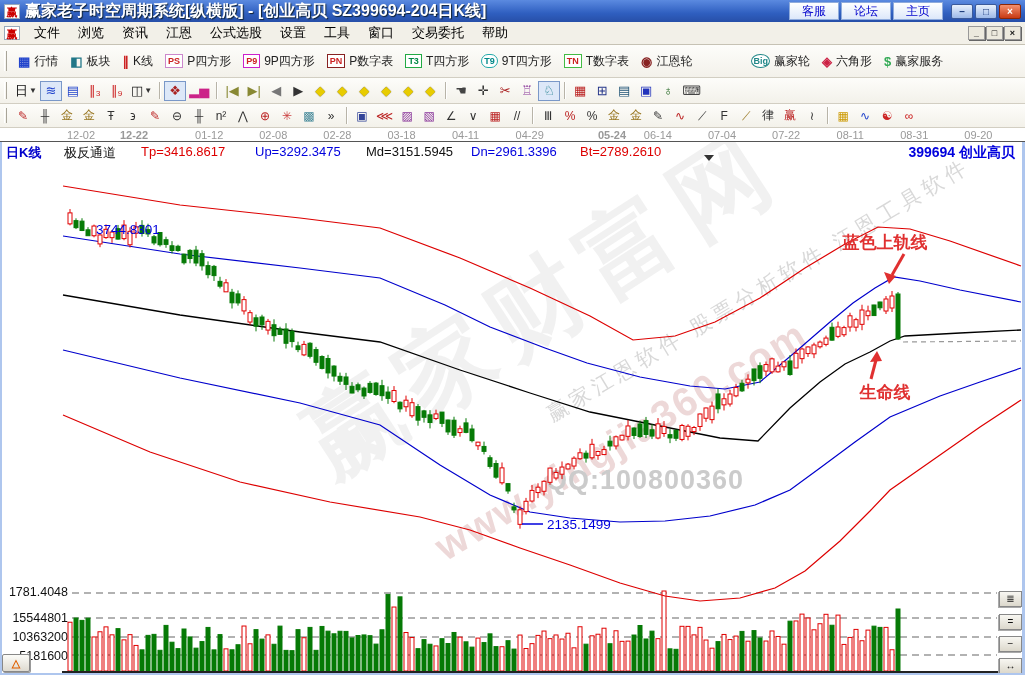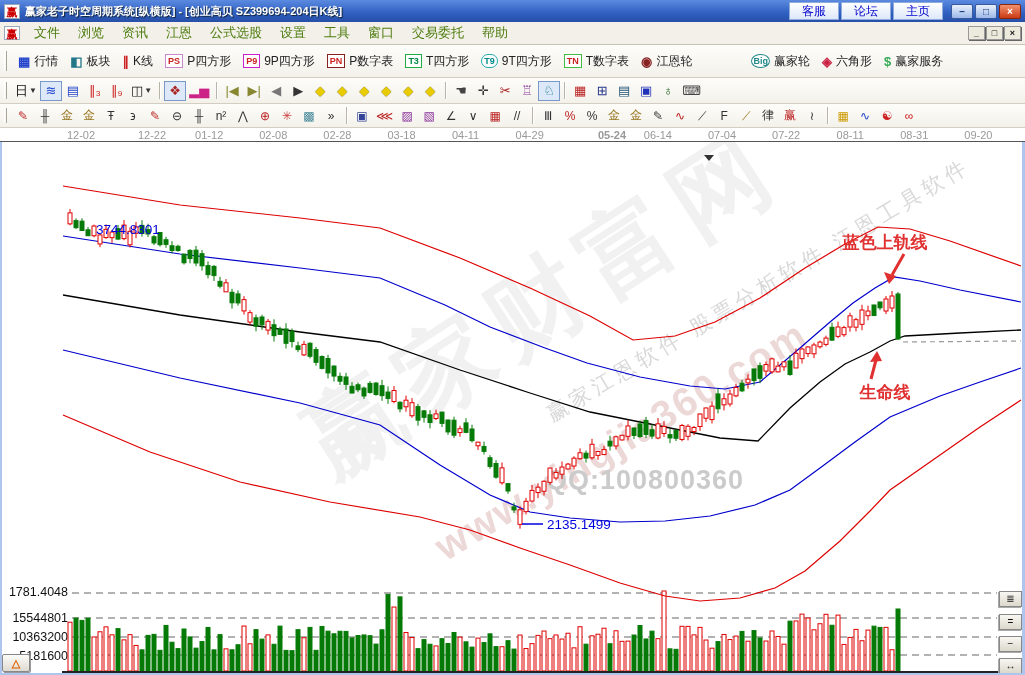--- a/index.html
+++ b/index.html
@@ -2,28 +2,28 @@
 <html><head>
 <meta charset="utf-8">
 <style>
   *{margin:0;padding:0;box-sizing:border-box}
   body{font-family:"Liberation Sans",sans-serif;background:#d4d0c8}
   #app{position:relative;width:1025px;height:675px;background:#fff;overflow:hidden}
   .edge{position:absolute;background:#aec6ee;z-index:50}
   
   .titlebar{position:absolute;left:0;top:0;width:1025px;height:22px;background:linear-gradient(180deg,#5b8ae0,#2f5fc0 60%,#274fa8);display:flex;align-items:center;padding:0 4px;z-index:40}
   .logo{width:16px;height:15px;background:#fff;color:#c00;font-weight:bold;font-size:11px;text-align:center;line-height:15px;border:1px solid #9ab;margin-right:5px}
-  .title-text{color:#fff;font-size:11px;font-weight:bold;text-shadow:1px 1px 1px #123;flex:1;white-space:nowrap;overflow:hidden}
+  .title-text{color:#fff;font-size:16px;font-weight:bold;text-shadow:1px 1px 1px #123;flex:1;white-space:nowrap;overflow:hidden}
   .tb-link{height:18px;padding:0 12px;margin-left:2px;background:linear-gradient(#ffffff,#dde8fa);border:1px solid #8fabdc;color:#0000cc;font-size:12px;line-height:16px;cursor:pointer}
   .win-btns{display:flex;gap:2px;margin-left:8px}
   .win-btn{width:22px;height:15px;border:1px solid #3b5a9a;border-radius:2px;background:linear-gradient(#e8f0fc,#9db9e8);color:#1a3a7a;font-size:10px;line-height:13px;text-align:center;font-weight:bold}
   .win-btn.close{background:linear-gradient(#f2906e,#c83a14);color:#fff;border-color:#8a2606}
   
   .menubar{position:absolute;left:0;top:22px;width:1025px;height:23px;background:#f2f0e8;border-bottom:1px solid #c6c2b4;display:flex;align-items:center;padding:0 4px;z-index:40}
-  .menu-item{font-size:13px;color:#4d7c0f;padding:18px 9px;cursor:pointer}
+  .menu-item{font-size:13px;color:#000000;padding:18px 9px;cursor:pointer}
   .mdi-btns{margin-left:auto;display:flex;gap:1px}
   .mdi-btn{width:17px;height:14px;background:#ece9dd;border:1px solid #999;box-shadow:1px 1px 0 #666;font-size:9px;line-height:12px;text-align:center;font-weight:bold;color:#111}
   
   .toolbar{position:absolute;left:0;width:1025px;background:linear-gradient(#fdfdfa,#f3f1ea);border-bottom:1px solid #d2cec2;display:flex;align-items:center;padding:0 2px;z-index:40}
   #toolbar1{top:45px;height:33px}
   #toolbar2{top:78px;height:26px}
   #toolbar3{top:104px;height:24px}
   .thandle{width:3px;height:65%;border-left:1px solid #fff;border-right:1px solid #a8a498;margin:0 5px 0 2px}
   .tsep{width:1px;height:70%;background:#b8b4a8;box-shadow:1px 0 0 #fff;margin:0 4px}
   .tb1-item{display:flex;align-items:center;gap:4px;padding:0 6px;font-size:12px;color:#222;cursor:pointer;white-space:nowrap}
@@ -227,36 +227,46 @@
       <div class="tbtn small" style="color: rgb(51, 51, 51);">≀</div>
       <div class="tsep"></div>
       <div class="tbtn small" style="color: rgb(204, 153, 0);">▦</div>
       <div class="tbtn small" style="color: rgb(34, 68, 204);">∿</div>
       <div class="tbtn small" style="color: rgb(204, 34, 34);">☯</div>
       <div class="tbtn small" style="color: rgb(204, 34, 34);">∞</div>
     </div>
 
   <div class="date-axis" id="dateAxis">
       <span class="date-label" style="left: 59px;">12-02</span>
-      <span class="date-label" style="left: 130px;">12-22</span>
+      <span class="date-label" style="left: 112px; font-weight: bold;">12-22</span>
       <span class="date-label" style="left: 187.2px;">01-12</span>
       <span class="date-label" style="left: 251.3px;">02-08</span>
       <span class="date-label" style="left: 315.4px;">02-28</span>
       <span class="date-label" style="left: 379.5px;">03-18</span>
       <span class="date-label" style="left: 443.6px;">04-11</span>
       <span class="date-label" style="left: 507.7px;">04-29</span>
       <span class="date-label" style="left: 590px; font-weight: bold;">05-24</span>
       <span class="date-label" style="left: 635.9px;">06-14</span>
       <span class="date-label" style="left: 700px;">07-04</span>
       <span class="date-label" style="left: 764.1px;">07-22</span>
       <span class="date-label" style="left: 828.2px;">08-11</span>
       <span class="date-label" style="left: 892.3px;">08-31</span>
       <span class="date-label" style="left: 956.4px;">09-20</span>
     </div>
 
+  <div class="chart-header">
+    <span id="paneLabel">日K线</span>
+    <span id="indName">极反通道</span>
+    <span id="indTp" class="c-red">Tp=3416.8617</span>
+    <span id="indUp" class="c-blue">Up=3292.3475</span>
+    <span id="indMd" class="c-black">Md=3151.5945</span>
+    <span id="indDn" class="c-blue">Dn=2961.3396</span>
+    <span id="indBt" class="c-red">Bt=2789.2610</span>
+    <span id="symbolLabel">399694 创业高贝</span>
+  </div>
 
   <svg id="chart" width="1025" height="533" viewBox="0 142 1025 533">
       <g>
         <text x="560" y="330" fill="rgba(60,60,60,0.07)" font-size="95" text-anchor="middle" font-weight="bold" letter-spacing="14" transform="rotate(-33 560 330)">赢家财富网</text>
         <text x="628" y="452" fill="rgba(195,125,125,0.30)" font-size="40" text-anchor="middle" font-weight="bold" letter-spacing="2" transform="rotate(-31 628 452)">www.yingjia360.com</text>
         <text x="762" y="296" fill="rgba(135,135,135,0.32)" font-size="21" text-anchor="middle" letter-spacing="5" transform="rotate(-31 762 296)">赢家江恩软件 股票分析软件 江恩工具软件</text>
         <text x="645" y="489" fill="#cbcbcb" font-size="27" text-anchor="middle" font-weight="bold" letter-spacing="1">QQ:100800360</text>
       </g>
       <g>
         <line x1="72" y1="593" x2="997" y2="593" stroke="#999999" stroke-width="1.4" stroke-dasharray="7,5"></line>

